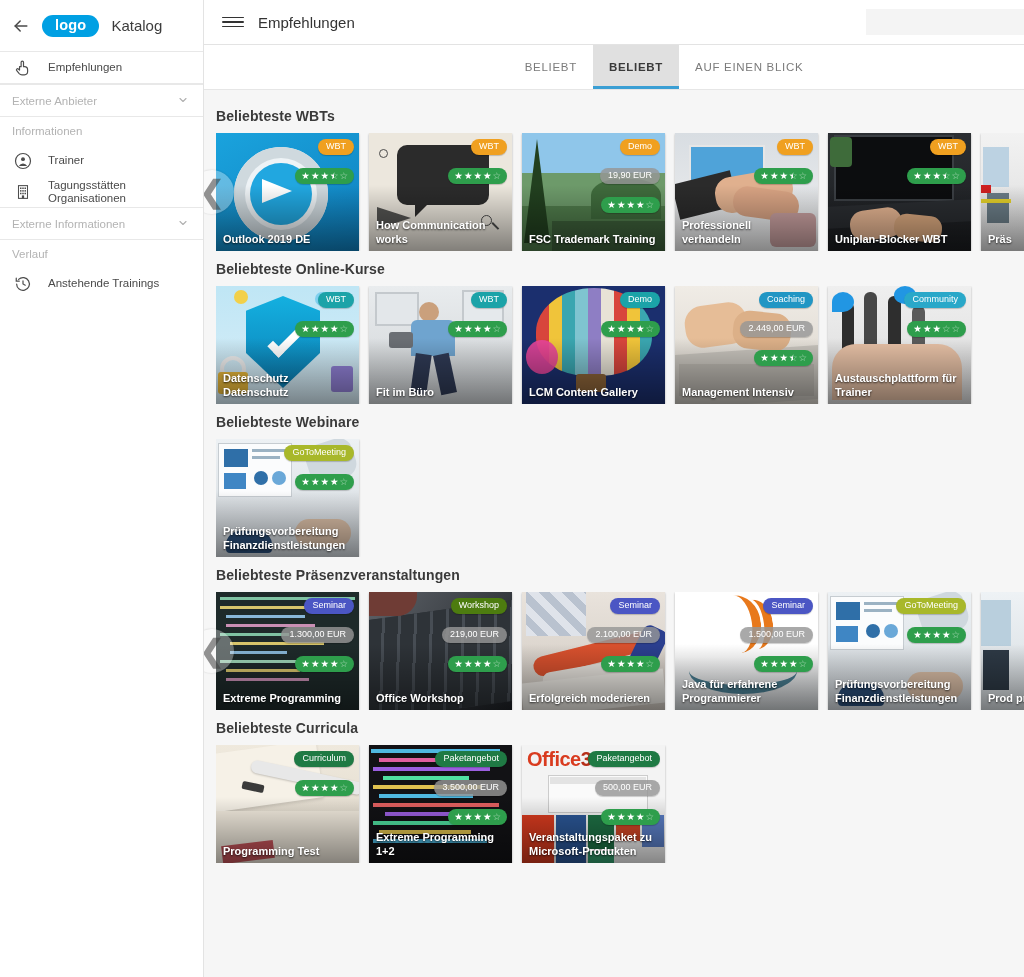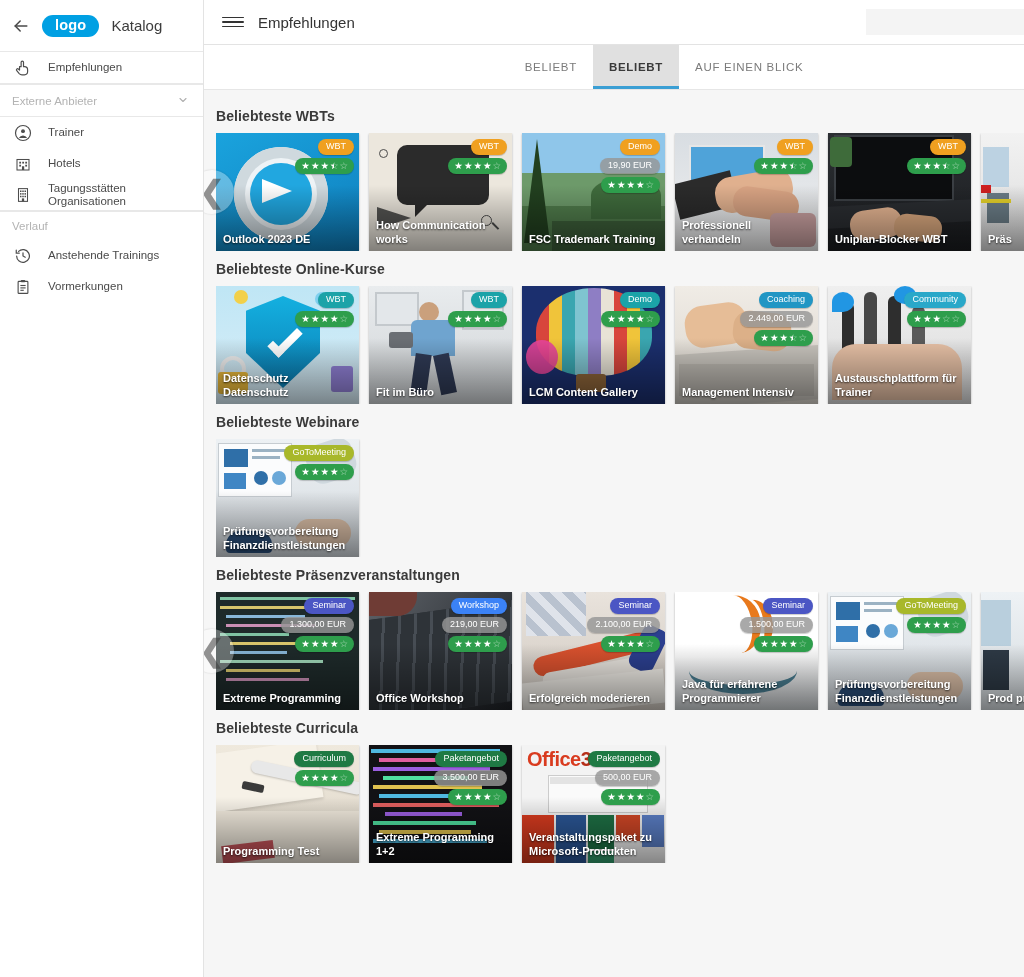--- a/index.html
+++ b/index.html
@@ -125,21 +125,21 @@
     position: absolute; left: 0; right: 0; bottom: 0; height: 56%;
     background: linear-gradient(to top, rgba(0,0,0,.45), rgba(0,0,0,0));
   }
   .card .ctitle {
     position: absolute; left: 7px; right: 6px; bottom: 5px;
     color: #fff; font-size: 11px; font-weight: bold; line-height: 14px;
     text-shadow: 0 1px 2px rgba(0,0,0,.75);
   }
   .badges {
     position: absolute; right: 5px; top: 6px;
-    display: flex; flex-direction: column; align-items: flex-end; gap: 3px;
+    display: flex; flex-direction: column; align-items: flex-end; gap: 13px;
   }
   .badge {
     border-radius: 10px; padding: 2px 8px 3px;
     font-size: 9px; color: #fff; line-height: 11px; white-space: nowrap;
     box-shadow: 0 1px 1px rgba(0,0,0,.2);
   }
   .badge.price { background: rgba(150,150,150,.82); font-size: 9px; padding: 2px 8px 3px; }
   .stars {
     background: #2e9e4c; border-radius: 10px; padding: 2px 6px 3px;
     display: flex; gap: 1px; box-shadow: 0 1px 1px rgba(0,0,0,.2);
@@ -201,46 +201,33 @@
     <div class="sb-group">
       <span>Externe Anbieter</span>
       <span class="chev">
         <svg width="12" height="12" viewBox="0 0 24 24" fill="none" stroke="#b0b0b0" stroke-width="2.2" stroke-linecap="round" stroke-linejoin="round">
             <polyline points="6 9 12 15 18 9"></polyline>
           </svg>
       </span>
     </div>
     <div class="sb-sep"></div>
 
+    <div class="sb-label">Informationen</div>
 
     <div class="sb-row item">
       <span class="ic">
         <svg width="18" height="18" viewBox="0 0 24 24" fill="#4d4d4d">
             <circle cx="12" cy="12" r="10" fill="none" stroke="#4d4d4d" stroke-width="1.6"></circle>
             <circle cx="12" cy="9.5" r="2.6"></circle>
             <path d="M6.5 18.6a6.2 6.2 0 0 1 11 0z"></path>
           </svg>
       </span>
       <span class="lbl">Trainer</span>
     </div>
 
-    <div class="sb-row item">
-      <span class="ic">
-        <svg width="18" height="18" viewBox="0 0 24 24" fill="none" stroke="#4d4d4d" stroke-width="1.4">
-            <rect x="4" y="6" width="16" height="14"></rect>
-            <rect x="7" y="9" width="2.4" height="2.4" fill="#4d4d4d" stroke="none"></rect>
-            <rect x="11" y="9" width="2.4" height="2.4" fill="#4d4d4d" stroke="none"></rect>
-            <rect x="15" y="9" width="2.4" height="2.4" fill="#4d4d4d" stroke="none"></rect>
-            <rect x="7" y="13" width="2.4" height="2.4" fill="#4d4d4d" stroke="none"></rect>
-            <rect x="15" y="13" width="2.4" height="2.4" fill="#4d4d4d" stroke="none"></rect>
-            <rect x="10.6" y="15" width="3" height="5" fill="#4d4d4d" stroke="none"></rect>
-          </svg>
-      </span>
-      <span class="lbl">Hotels</span>
-    </div>
 
     <div class="sb-row item">
       <span class="ic">
         <svg width="18" height="18" viewBox="0 0 24 24" fill="none" stroke="#4d4d4d" stroke-width="1.4">
             <rect x="6" y="3.5" width="12" height="17"></rect>
             <g fill="#4d4d4d" stroke="none">
               <rect x="8" y="6" width="2" height="2"></rect>
               <rect x="11" y="6" width="2" height="2"></rect>
               <rect x="14" y="6" width="2" height="2"></rect>
               <rect x="8" y="9.5" width="2" height="2"></rect>
@@ -252,47 +239,43 @@
               <rect x="10.5" y="16.5" width="3" height="4"></rect>
             </g>
           </svg>
       </span>
       <span class="lbl">Tagungsstätten Organisationen</span>
     </div>
 
 
 
     <div class="sb-sep"></div>
+    <div class="sb-group">
+      <span>Externe Informationen</span>
+      <span class="chev">
+        <svg width="12" height="12" viewBox="0 0 24 24" fill="none" stroke="#b0b0b0" stroke-width="2.2" stroke-linecap="round" stroke-linejoin="round">
+            <polyline points="6 9 12 15 18 9"></polyline>
+          </svg>
+      </span>
+    </div>
     <div class="sb-sep"></div>
 
     <div class="sb-label">Verlauf</div>
 
     <div class="sb-row item">
       <span class="ic">
         <svg width="18" height="18" viewBox="0 0 24 24" fill="none" stroke="#4d4d4d" stroke-width="1.6" stroke-linecap="round">
             <path d="M3.5 12a8.5 8.5 0 1 0 2.6-6.1"></path>
             <polyline points="3 4.2 3 8.2 7 8.2"></polyline>
             <polyline points="12 7.8 12 12 15 13.6"></polyline>
           </svg>
       </span>
       <span class="lbl">Anstehende Trainings</span>
     </div>
 
-    <div class="sb-row item">
-      <span class="ic">
-        <svg width="18" height="18" viewBox="0 0 24 24" fill="none" stroke="#4d4d4d" stroke-width="1.5">
-            <rect x="5.5" y="4.5" width="13" height="16" rx="1"></rect>
-            <rect x="9" y="2.6" width="6" height="3.2" rx="1" fill="#4d4d4d" stroke="none"></rect>
-            <line x1="8.5" y1="10" x2="15.5" y2="10"></line>
-            <line x1="8.5" y1="13.2" x2="15.5" y2="13.2"></line>
-            <line x1="8.5" y1="16.4" x2="13" y2="16.4"></line>
-          </svg>
-      </span>
-      <span class="lbl">Vormerkungen</span>
-    </div>
   </aside>
 
   <main class="main">
     <div class="topbar">
       <div class="burger">
         <span></span>
           <span></span>
           <span></span>
       </div>
       <div class="top-title">Empfehlungen</div>
@@ -329,21 +312,21 @@
                 <div class="badges">
                   <div class="badge" style="background: rgb(240, 160, 32);">WBT</div>
                   <div class="stars" style="background: rgb(46, 158, 76);">
                     <span class="st">★</span>
                     <span class="st">★</span>
                     <span class="st">★</span>
                     <span class="st half">☆</span>
                     <span class="st empty">☆</span>
                   </div>
                 </div>
-                <div class="ctitle">Outlook 2023 DE</div>
+                <div class="ctitle">Outlook 2019 DE</div>
               </div>
               <div class="card">
                 <div class="art" style="background:#ece7dd">
       <div style="position:absolute;left:28px;top:12px;width:92px;height:60px;border-radius:10px;background:#2b2b2b"></div>
       <div style="position:absolute;left:46px;top:68px;width:0;height:0;border-top:16px solid #2b2b2b;border-right:16px solid transparent"></div>
       <div style="position:absolute;left:8px;top:74px;width:0;height:0;border-left:34px solid #3a3a3a;border-top:11px solid transparent;border-bottom:11px solid transparent;opacity:.85"></div>
       <div style="position:absolute;left:10px;top:16px;width:9px;height:9px;border:1.4px solid #4b4b4b;border-radius:50%"></div>
       <div style="position:absolute;left:112px;top:82px;width:11px;height:11px;border:1.4px solid #4b4b4b;border-radius:50%"></div>
       <div style="position:absolute;left:122px;top:92px;width:9px;height:1.6px;background:#4b4b4b;transform:rotate(45deg)"></div>
     </div>
@@ -622,21 +605,21 @@
               </div>
               <div class="card">
                 <div class="art" style="background:linear-gradient(125deg,#5d6268,#1e2126)">
       <div style="position:absolute;left:-10px;top:18px;width:170px;height:100px;background:
         repeating-linear-gradient(100deg,#2e3338 0 13px,#474d54 13px 16px),
         repeating-linear-gradient(8deg,#2b3035 0 12px,#3f454b 12px 15px);transform:rotate(-8deg)"></div>
       <div style="position:absolute;left:0;top:0;width:48px;height:24px;background:#6f3c35;border-radius:0 0 20px 0"></div>
     </div>
                 <div class="scrim"></div>
                 <div class="badges">
-                  <div class="badge" style="background: #3b82f6;">Workshop</div>
+                  <div class="badge" style="background: #4d7c0f;">Workshop</div>
                   <div class="badge price">219,00 EUR</div>
                   <div class="stars" style="background: rgb(46, 158, 76);">
                     <span class="st">★</span>
                     <span class="st">★</span>
                     <span class="st">★</span>
                     <span class="st">★</span>
                     <span class="st empty">☆</span>
                   </div>
                 </div>
                 <div class="ctitle">Office Workshop</div>

